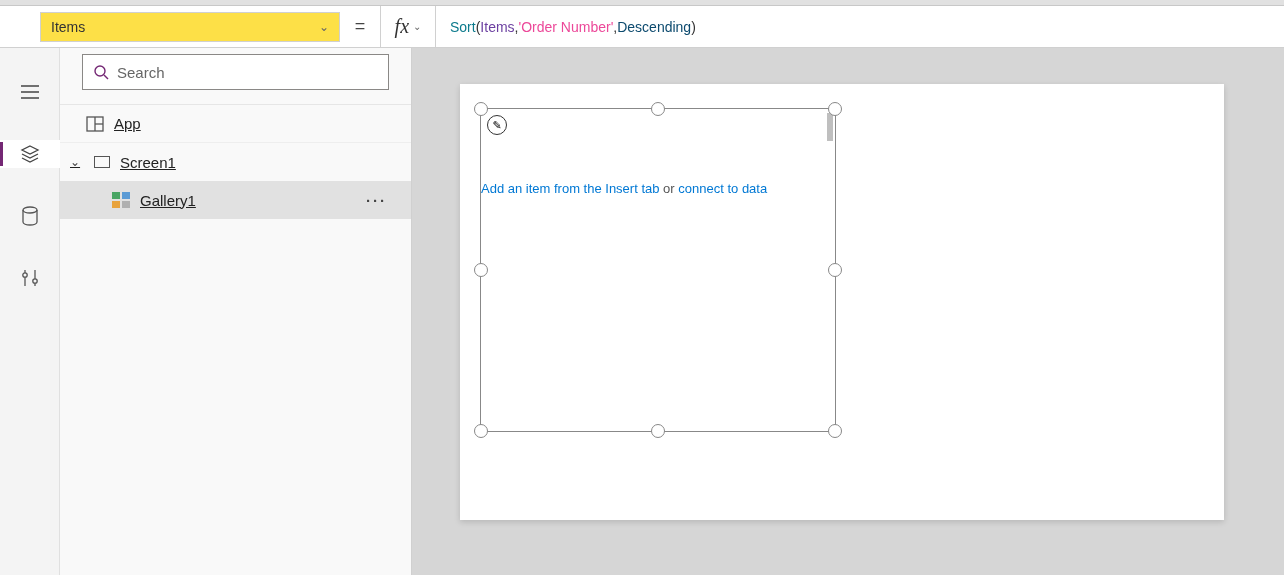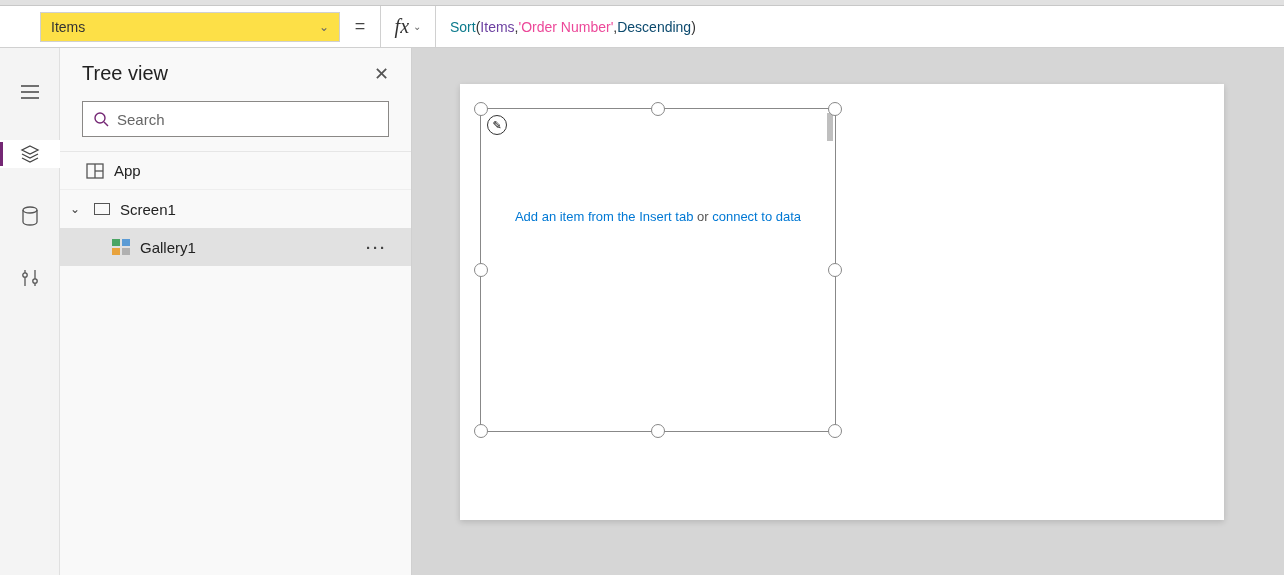--- a/index.html
+++ b/index.html
@@ -66,21 +66,21 @@
   }
   .search-box svg { flex-shrink: 0; }
   .search-box input {
     border: none; outline: none; flex: 1; font-size: 15px; color: #333; background: transparent;
   }
   .search-box input::placeholder { color: #666; }
 
   .tree-list { border-top: 1px solid #e6e6e6; }
   .tree-row {
     display: flex; align-items: center; height: 38px; padding: 0 22px;
-    font-size: 15px; color: #222; gap: 10px; border-bottom: 1px solid #eee;
+    font-size: 15px; color: #222; gap: 10px; border-bottom: 1px solid #eee; text-decoration: underline;
   }
   .tree-row.app { padding-left: 26px; }
   .tree-row.screen { padding-left: 10px; border-bottom: none; }
   .tree-row.gallery {
     padding-left: 52px; background: #e1e1e1; border-bottom: none;
     justify-content: flex-start; position: relative;
   }
   .tree-row.gallery .more {
     position: absolute; right: 24px; letter-spacing: 2px; color: #444; font-weight: bold;
   }
@@ -112,21 +112,21 @@
   .h-mr { left: 100%; top: 50%; }
   .h-bl { left: 0; top: 100%; }
   .h-bm { left: 50%; top: 100%; }
   .h-br { left: 100%; top: 100%; }
   .edit-badge {
     position: absolute; left: 6px; top: 6px; width: 20px; height: 20px;
     border: 1.5px solid #333; border-radius: 50%; display: flex;
     align-items: center; justify-content: center; font-size: 11px; background: #fff;
   }
   .gallery-hint {
-    position: absolute; top: 100px; left: 0; right: 0; text-align: center;
+    position: absolute; top: 72px; left: 0; right: 0; text-align: left;
     font-size: 13px; color: #0078d4;
   }
   .gallery-hint .plain { color: #555; }
   .gallery-scroll {
     position: absolute; right: 2px; top: 4px; width: 6px; height: 28px; background: #bfbfbf;
   }
 </style>
 </head>
 <body>
 
@@ -181,24 +181,20 @@
       <svg width="18" height="20" viewBox="0 0 18 20">
         <line x1="4" y1="2" x2="4" y2="18" stroke="#555" stroke-width="1.3"></line>
         <line x1="14" y1="2" x2="14" y2="18" stroke="#555" stroke-width="1.3"></line>
         <circle cx="4" cy="7" r="2.2" fill="#f4f4f4" stroke="#555" stroke-width="1.3"></circle>
         <circle cx="14" cy="13" r="2.2" fill="#f4f4f4" stroke="#555" stroke-width="1.3"></circle>
       </svg>
     </div>
   </div>
 
   <div class="tree-panel">
-    <div class="tree-header">
-      <h2>Tree view</h2>
-      <span class="close-x">✕</span>
-    </div>
     <div class="search-wrap">
       <div class="search-box">
         <svg width="16" height="16" viewBox="0 0 16 16">
           <circle cx="7" cy="7" r="5" fill="none" stroke="#742774" stroke-width="1.4"></circle>
           <line x1="11" y1="11" x2="15" y2="15" stroke="#742774" stroke-width="1.4"></line>
         </svg>
         <input type="text" placeholder="Search" style="">
       </div>
     </div>
     <div class="tree-list">

